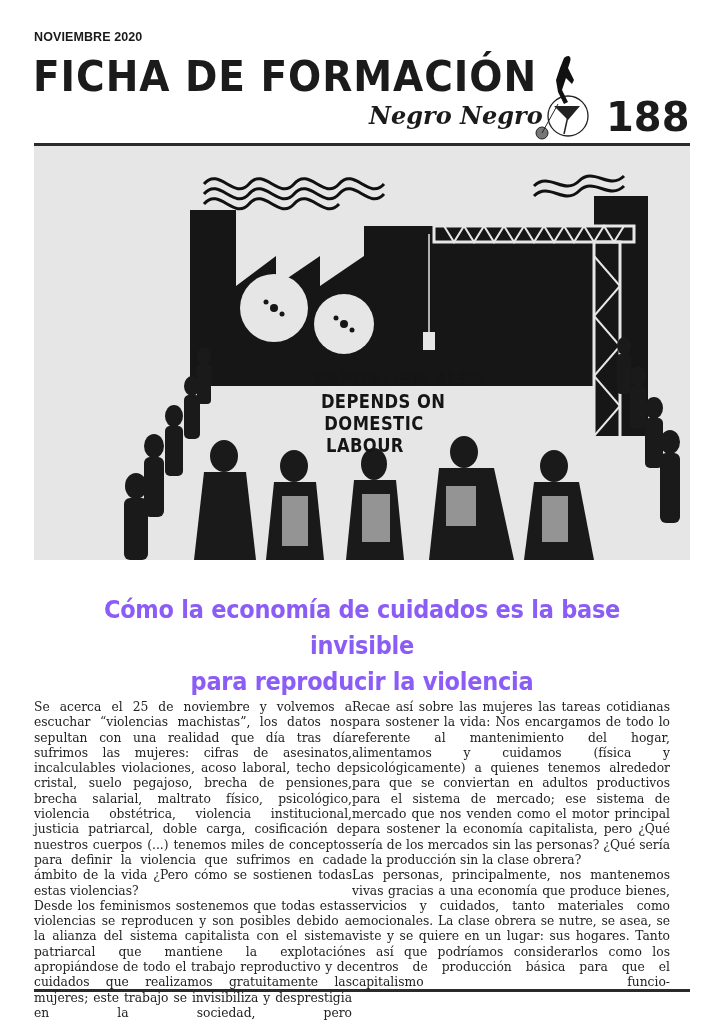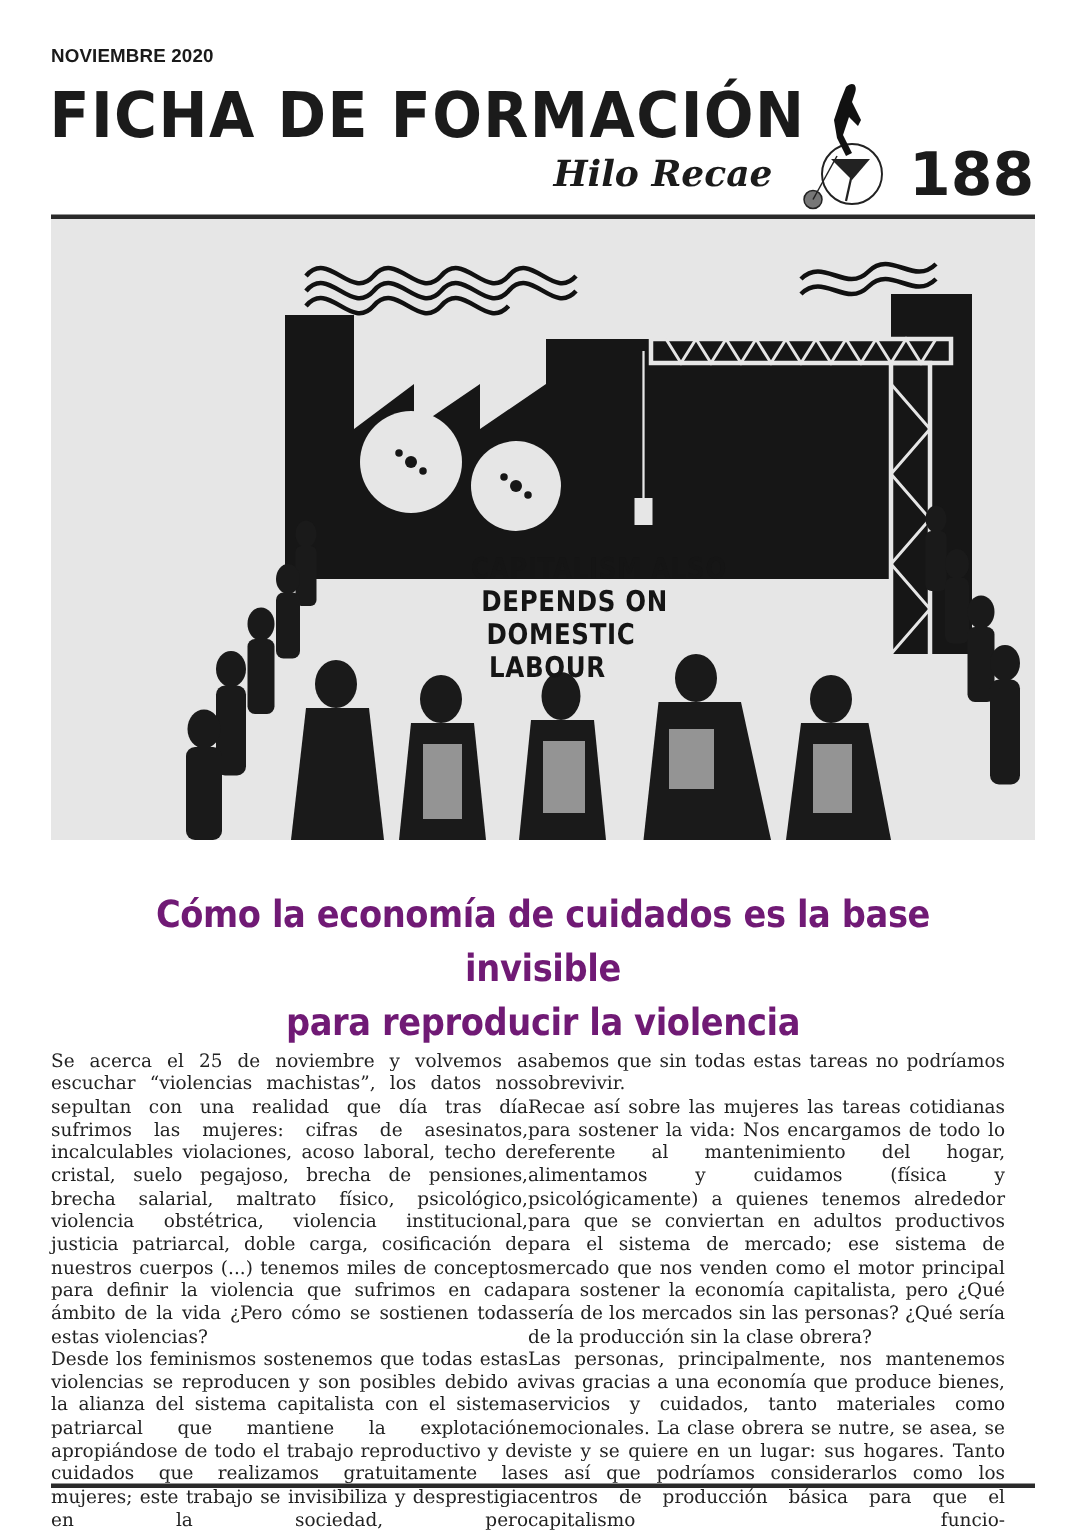--- a/index.html
+++ b/index.html
@@ -45,21 +45,21 @@
       transform: scaleX(0.86); transform-origin: left top;
     }
     .poster-text div:nth-child(2) { padding-left: 8px; }
     .poster-text div:nth-child(3) { padding-left: 12px; }
     .poster-text div:nth-child(4) { padding-left: 14px; }
 
     .headline {
       position: absolute; left: 20px; right: 20px; top: 592px;
       text-align: center;
       font-family: "DejaVu Sans", sans-serif; font-weight: bold;
-      font-size: 25px; line-height: 36px; color: #701a75;
+      font-size: 25px; line-height: 36px; color: #8b5cf6;
       letter-spacing: -0.3px;
     }
     .headline span { display: block; transform: scaleX(0.9); }
 
     .columns {
       position: absolute; left: 34px; top: 700px; width: 656px;
       display: flex; justify-content: flex-start;
     }
     .col {
       width: 318px;
@@ -72,21 +72,21 @@
     .rule-bottom { position: absolute; left: 34px; right: 34px; top: 989px; height: 3px; background: #2a2a2a; }
   </style>
 </head>
 <body>
 
 <div>
   <div class="topline">
     <span>NOVIEMBRE 2020</span>
   </div>
   <div class="masthead-title">FICHA DE FORMACIÓN</div>
-  <div class="masthead-sub">Hilo Recae</div>
+  <div class="masthead-sub">Negro Negro</div>
   <div class="logo">
     <svg viewBox="0 0 62 92" width="62" height="92">
       <circle cx="40" cy="66" r="20" fill="none" stroke="#222" stroke-width="1.3"></circle>
       <circle cx="14" cy="83" r="6" fill="#777" stroke="#222" stroke-width="1"></circle>
       <line x1="14" y1="83" x2="30" y2="54" stroke="#222" stroke-width="1"></line>
       <path d="M26 56 L52 56 L40 70 Z" fill="#222"></path>
       <path d="M36 8 C40 4,44 6,42 12 L40 18 L46 30 L44 34 L38 28 L34 40 L40 52 L36 54 L30 42 L28 30 L32 18 Z" fill="#111"></path>
       <line x1="40" y1="66" x2="36" y2="84" stroke="#222" stroke-width="1.5"></line>
     </svg>
   </div>
@@ -171,19 +171,18 @@
   <span>Cómo la economía de cuidados es la base invisible</span>
   <span>para reproducir la violencia</span>
 </h1>
 
 <div class="columns">
   <div class="col">
     <p>Se acerca el 25 de noviembre y volvemos a escuchar “violencias machistas”, los datos nos sepultan con una realidad que día tras día sufrimos las mujeres: cifras de asesinatos, incalculables violaciones, acoso laboral, techo de cristal, suelo pegajoso, brecha de pensiones, brecha salarial, maltrato físico, psicológico, violencia obstétrica, violencia institucional, justicia patriarcal, doble carga, cosificación de nuestros cuerpos (...) tenemos miles de conceptos para definir la violencia que sufrimos en cada ámbito de la vida ¿Pero cómo se sostienen todas estas violencias?</p>
     <p class="last-line-justify">Desde los feminismos sostenemos que todas estas violencias se reproducen y son posibles debido a la alianza del sistema capitalista con el sistema patriarcal que mantiene la explotación apropiándose de todo el trabajo reproductivo y de cuidados que realizamos gratuitamente las mujeres; este trabajo se invisibiliza y desprestigia en la sociedad, pero</p>
   </div>
   <div class="col">
-    <p>sabemos que sin todas estas tareas no podríamos sobrevivir.</p>
     <p>Recae así sobre las mujeres las tareas cotidianas para sostener la vida: Nos encargamos de todo lo referente al mantenimiento del hogar, alimentamos y cuidamos (física y psicológicamente) a quienes tenemos alrededor para que se conviertan en adultos productivos para el sistema de mercado; ese sistema de mercado que nos venden como el motor principal para sostener la economía capitalista, pero ¿Qué sería de los mercados sin las personas? ¿Qué sería de la producción sin la clase obrera?</p>
     <p class="last-line-justify">Las personas, principalmente, nos mantenemos vivas gracias a una economía que produce bienes, servicios y cuidados, tanto materiales como emocionales. La clase obrera se nutre, se asea, se viste y se quiere en un lugar: sus hogares. Tanto es así que podríamos considerarlos como los centros de producción básica para que el capitalismo funcio-</p>
   </div>
 </div>
 
 <div class="rule-bottom"></div>
 
 </body></html>

